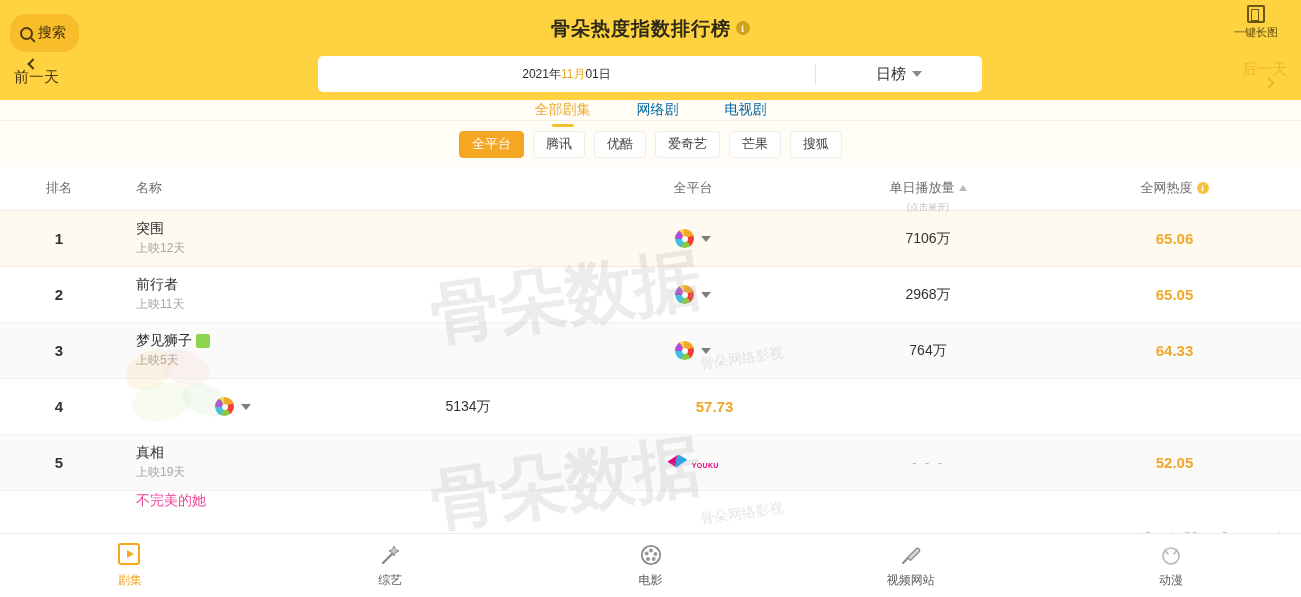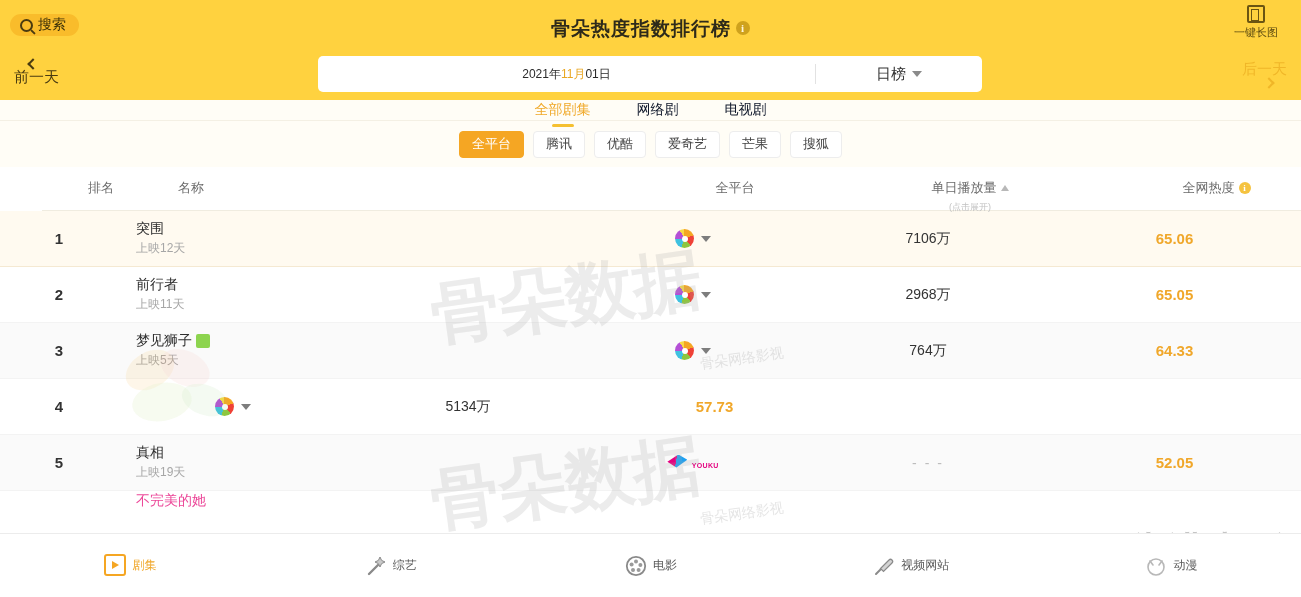--- a/index.html
+++ b/index.html
@@ -14,21 +14,21 @@
   
   .header {
     position: relative;
     width: 100%;
     height: 100px;
     background: #ffd23f;
   }
   .search-btn {
     position: absolute;
     left: 10px; top: 14px;
-    height: 22px;
+    height: 38px;
     padding: 0 13px 0 10px;
     border-radius: 16px;
     background: #f9bc2b;
     display: flex; align-items: center; gap: 5px;
     cursor: pointer;
   }
   .search-btn .mag {
     width: 13px; height: 13px;
     border: 2px solid #4a3b10;
     border-radius: 50%;
@@ -143,21 +143,21 @@
   
   .tabstrip {
     height: 21px;
     background: #fffdf6;
     display: flex; align-items: center; justify-content: center;
     gap: 42px;
     border-bottom: 1px solid #f4f0e4;
   }
   .tab {
     position: relative;
-    font-size: 14px; color: #0f172a;
+    font-size: 14px; color: #0369a1;
     padding: 5px 2px;
     cursor: pointer;
   }
   .tab.active { color: #f0a92a; }
   .tab.active::after {
     content: "";
     position: absolute;
     left: 50%; transform: translateX(-50%);
     bottom: -3px;
     width: 22px; height: 3px;
@@ -191,21 +191,20 @@
 
   
   .table-wrap { position: relative; background: #ffffff; }
   .thead {
     display: flex; align-items: flex-start;
     height: 44px;
     padding-top: 12px;
     border-bottom: 1px solid #f0ece0;
     font-size: 13px; color: #6b6b6b;
     background: #ffffff;
-    margin-left: 42px;
   }
   .col-rank  { width: 118px; text-align: center; flex: none; }
   .col-name  { width: 460px; flex: none; padding-left: 18px; }
   .col-plat  { width: 230px; text-align: center; flex: none; }
   .col-play  { width: 240px; text-align: center; flex: none; }
   .col-heat  { width: 253px; text-align: center; flex: none; }
 
   .sort-arrow {
     display: inline-block;
     width: 0; height: 0;
@@ -334,21 +333,21 @@
   .bottomnav {
     position: absolute;
     left: 0; bottom: 0;
     width: 100%; height: 64px;
     background: #ffffff;
     border-top: 1px solid #ececec;
     display: flex; align-items: center;
   }
   .navitem {
     flex: 1 1 0;
-    display: flex; flex-direction: row;
+    display: flex; flex-direction: column;
     align-items: center; justify-content: center;
     gap: 5px;
     cursor: pointer;
   }
   .navitem .nlabel { font-size: 12px; color: #5a5a5a; }
   .navitem.active .nlabel { color: #f0a72a; }
 
   .ic-box { width: 24px; height: 24px; position: relative; }
   .ic-drama {
     width: 22px; height: 22px;

